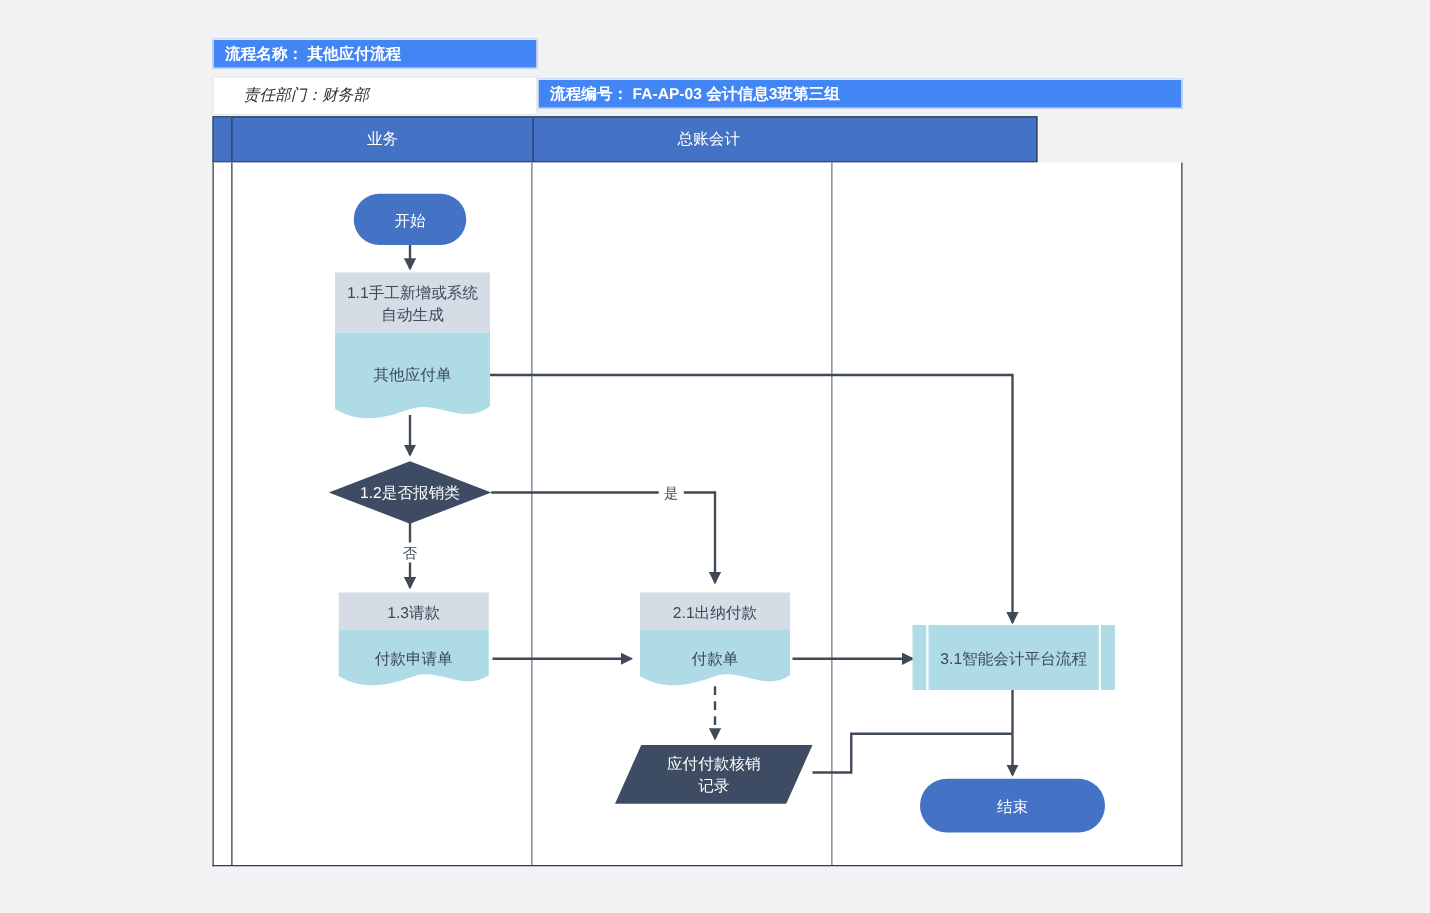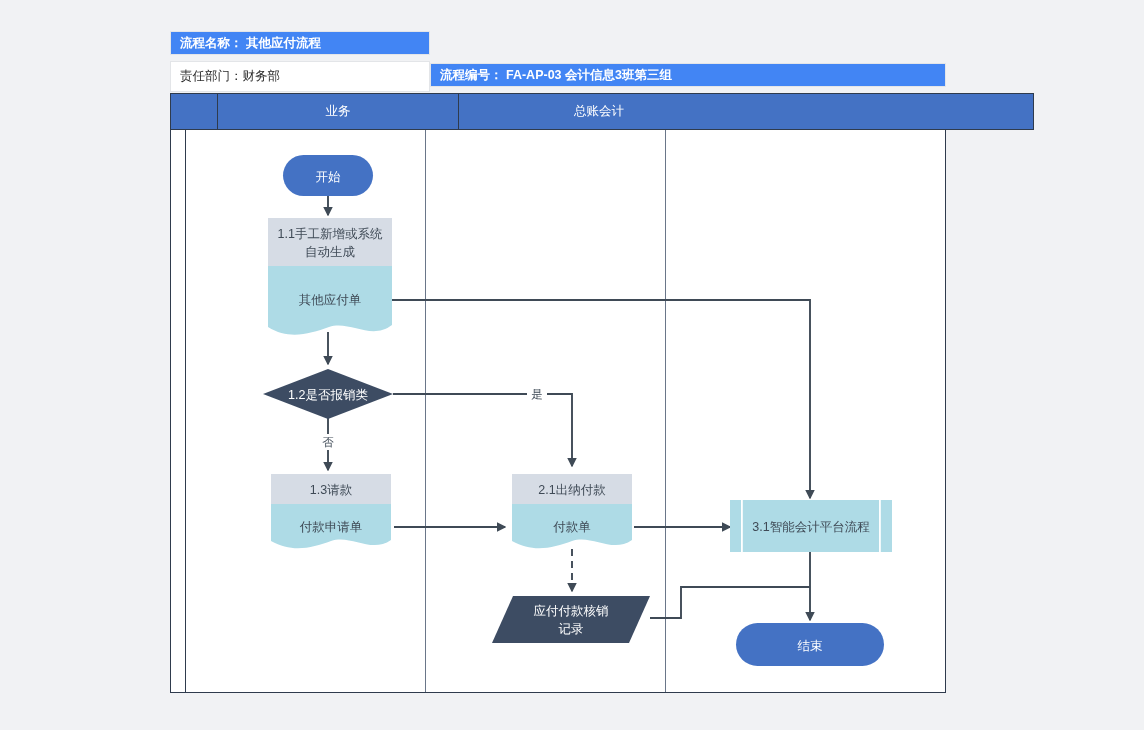--- a/index.html
+++ b/index.html
@@ -43,38 +43,38 @@
   .sub-row {
     position: absolute;
     left: 0;
     height: 31px;
     box-sizing: border-box;
     display: flex;
     align-items: center;
     background: #ffffff;
     color: #2b2b2b;
     font-size: 12.5px;
-    padding-left: 9px;
+    padding-left: 24px;
     border: 1px solid #e3e5e8;
+    font-style: italic;
   }
   .cell-a { width: 260px; }
   .cell-b { left: 260px !important; width: 516px; margin-top: 32px; }
 
   
   .lane-band {
     position: absolute;
     left: 0;
     top: 62px;
-    width: 864px;
+    width: 660px;
     height: 37px;
     box-sizing: border-box;
     border: 1.4px solid #2f3b4d;
     background: #4472c4;
     display: flex;
-    padding-left: 32px;
   }
   .lane-gutter-head {
     width: 15px;
     height: 100%;
     box-sizing: border-box;
     border-right: 1.4px solid #2f3b4d;
     background: #4472c4;
   }
   .lane-head {
     height: 100%;

